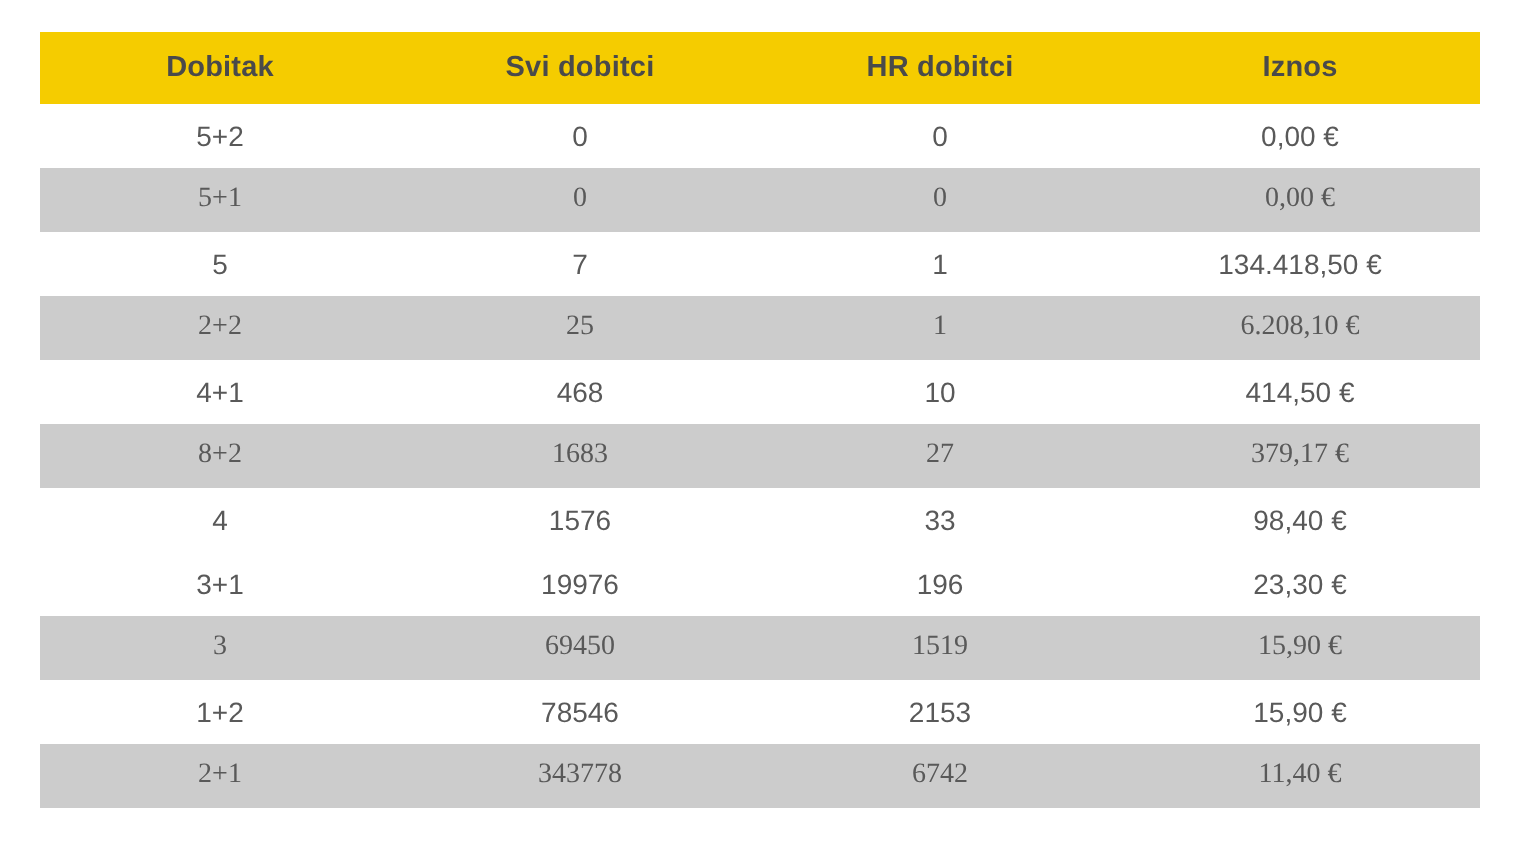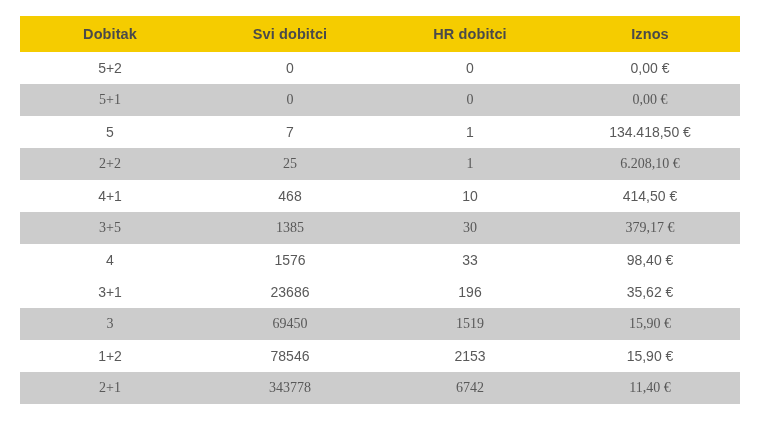--- a/index.html
+++ b/index.html
@@ -100,36 +100,36 @@
         <td>1</td>
         <td>6.208,10 €</td>
       </tr>
       <tr class="odd-row">
         <td>4+1</td>
         <td>468</td>
         <td>10</td>
         <td>414,50 €</td>
       </tr>
       <tr class="even-row">
-        <td>3+5</td>
-        <td>1385</td>
-        <td>30</td>
+        <td>8+2</td>
+        <td>1683</td>
+        <td>27</td>
         <td>379,17 €</td>
       </tr>
       <tr class="odd-row">
         <td>4</td>
         <td>1576</td>
         <td>33</td>
         <td>98,40 €</td>
       </tr>
       <tr class="odd-row">
         <td>3+1</td>
-        <td>23686</td>
+        <td>19976</td>
         <td>196</td>
-        <td>35,62 €</td>
+        <td>23,30 €</td>
       </tr>
       <tr class="even-row">
         <td>3</td>
         <td>69450</td>
         <td>1519</td>
         <td>15,90 €</td>
       </tr>
       <tr class="odd-row">
         <td>1+2</td>
         <td>78546</td>

